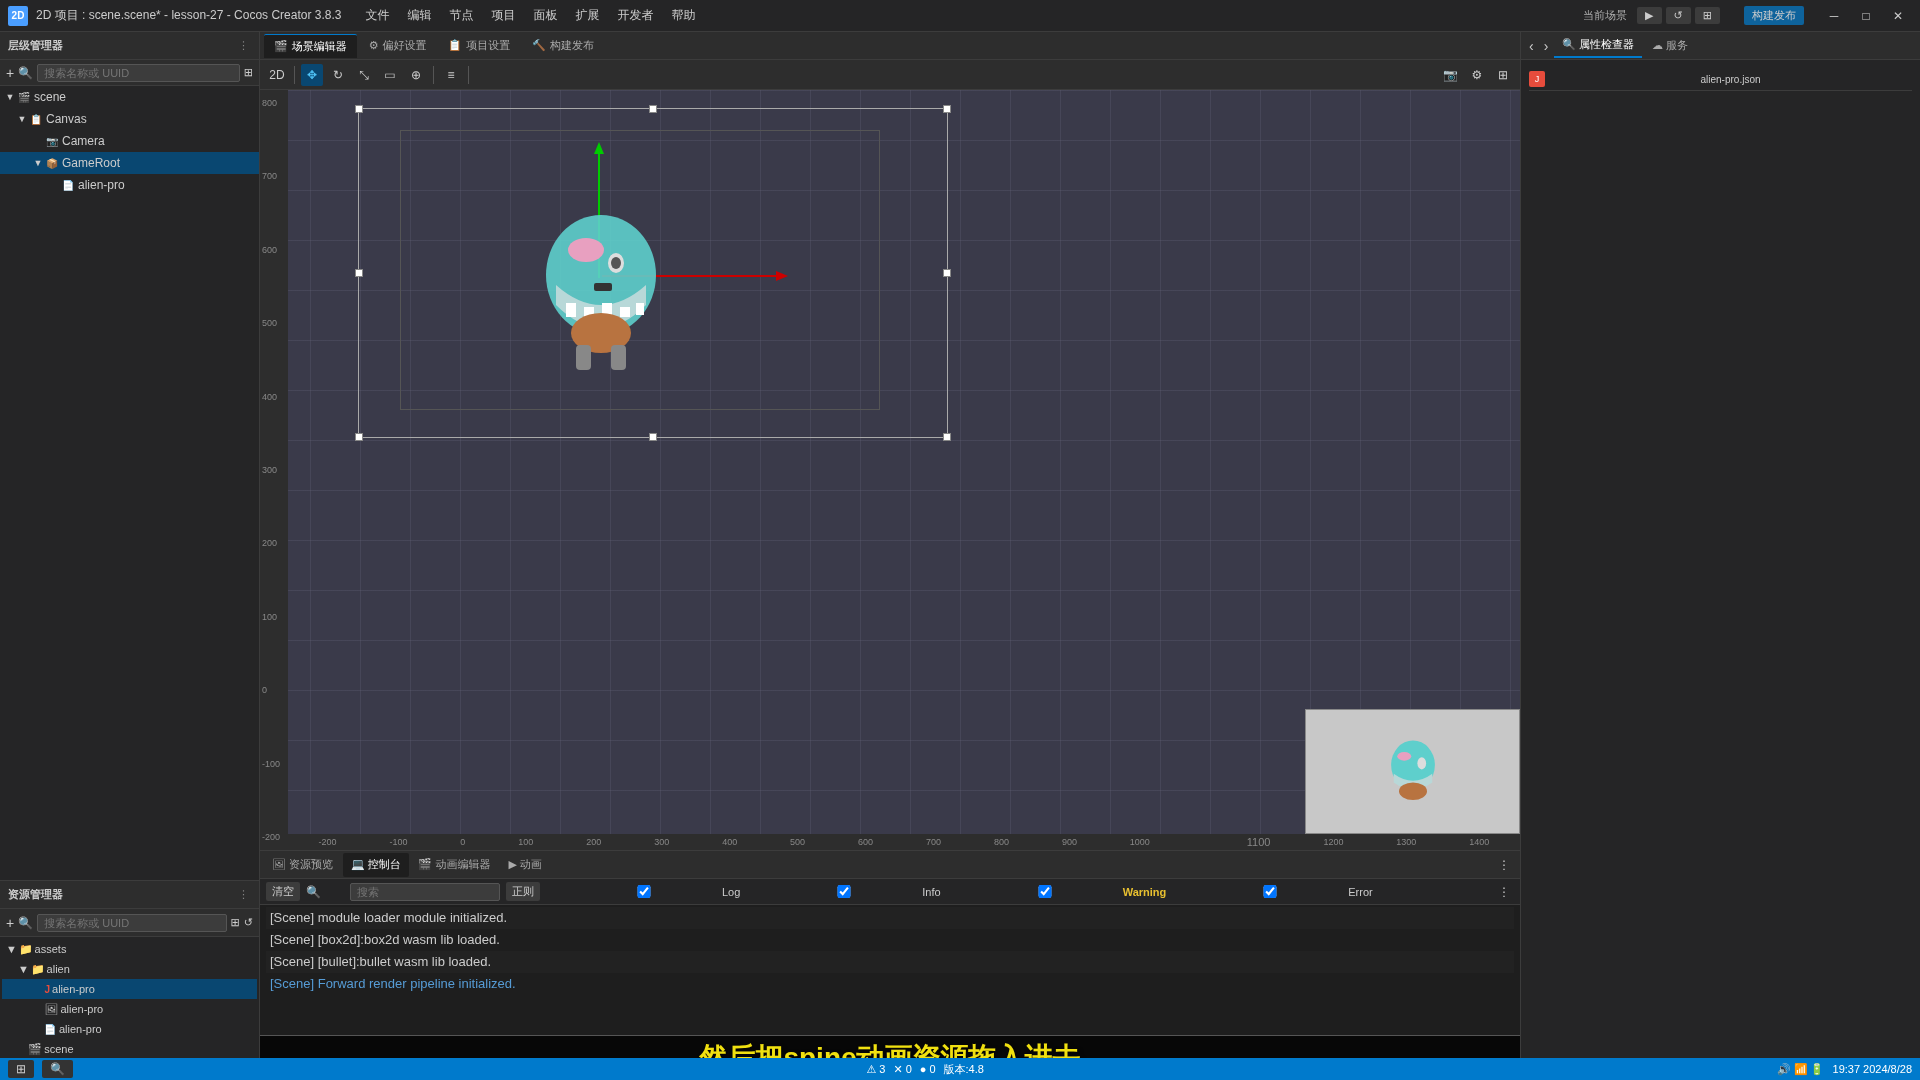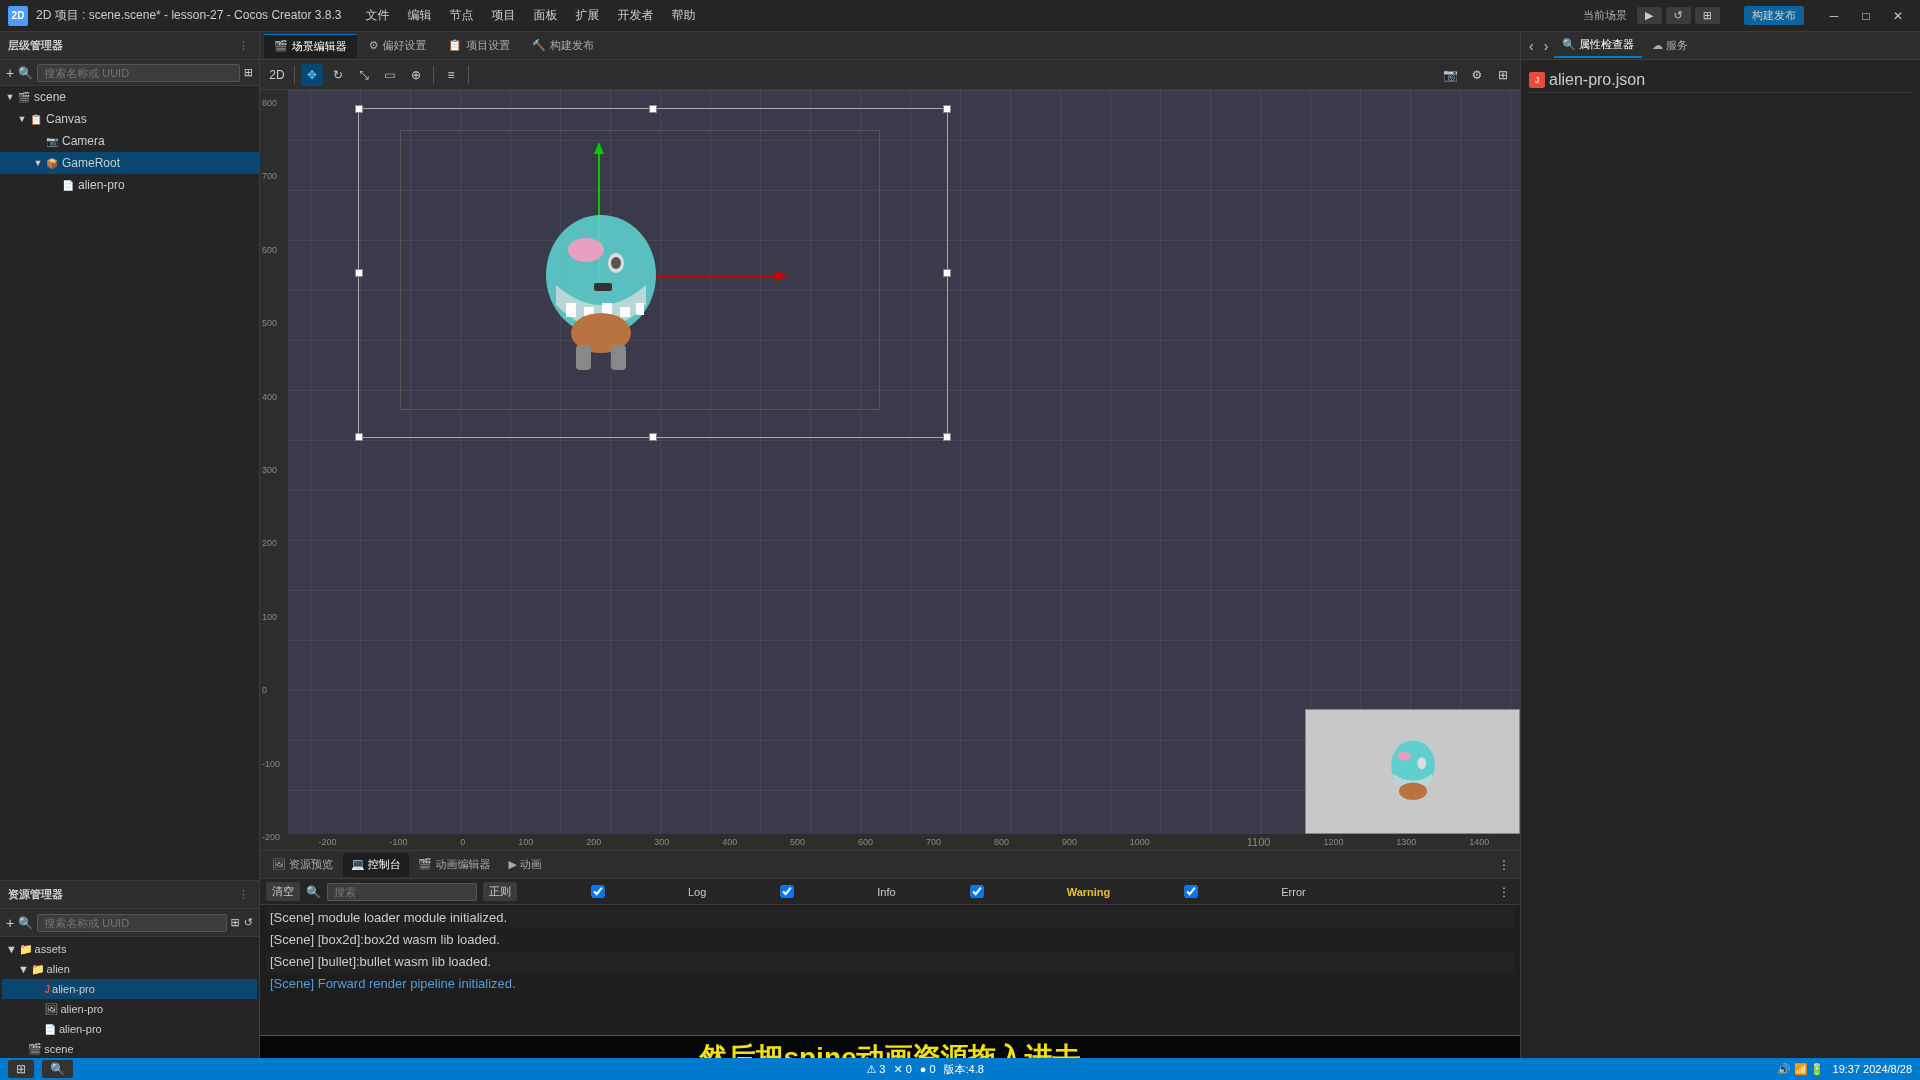--- a/index.html
+++ b/index.html
@@ -237,23 +237,24 @@
       border-radius: 2px;
     }
     .console-toolbar input {
       width: 150px;
       background: #3c3c3c;
       border: 1px solid #555;
       color: #cccccc;
       padding: 2px 6px;
       font-size: 11px;
       border-radius: 2px;
+      margin-left: 23px;
     }
     .filter-item {
-      display: flex; align-items: center; gap: 15px;
+      display: flex; align-items: center; gap: 3px;
       font-size: 11px; color: #cccccc; cursor: pointer;
     }
     .filter-item input[type=checkbox] { cursor: pointer; }
 
     .console-content {
       flex: 1;
       overflow-y: auto;
       padding: 2px 6px;
       background: #1e1e1e;
     }
@@ -304,21 +305,21 @@
     }
 
     .property-item {
       display: flex;
       align-items: center;
       padding: 3px 0;
       border-bottom: 1px solid #3c3c3c;
       gap: 4px;
     }
     .prop-icon { width: 16px; height: 16px; background: #e74c3c; border-radius: 2px; display: flex; align-items: center; justify-content: center; font-size: 9px; color: white; }
-    .prop-name { flex: 1; font-size: 16px; color: #cccccc; }
+    .prop-name { flex: 1; font-size: 10px; color: #cccccc; text-align: center; }
 
     
     #subtitle-bar {
       height: 45px;
       background: rgba(0,0,0,0.75);
       display: flex;
       align-items: center;
       justify-content: center;
       border-top: 1px solid #555;
     }

